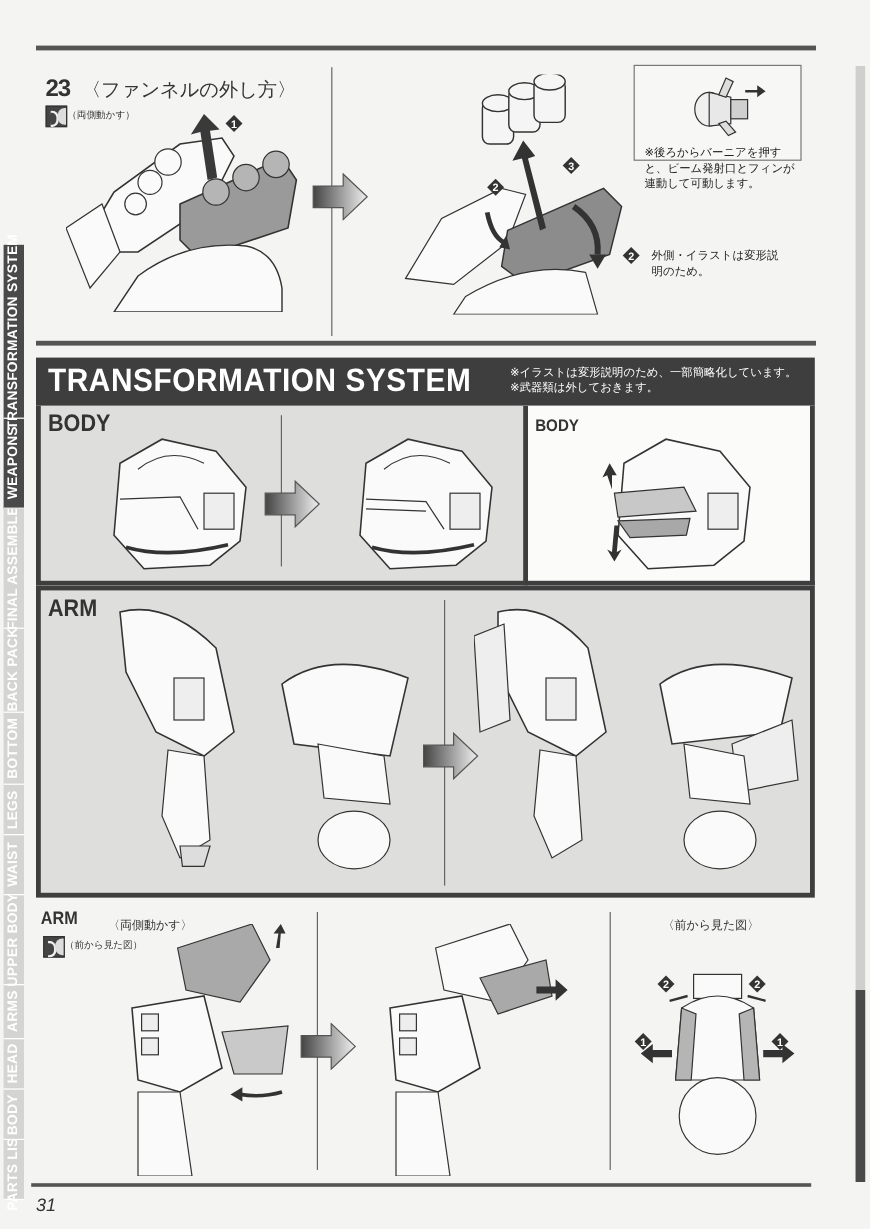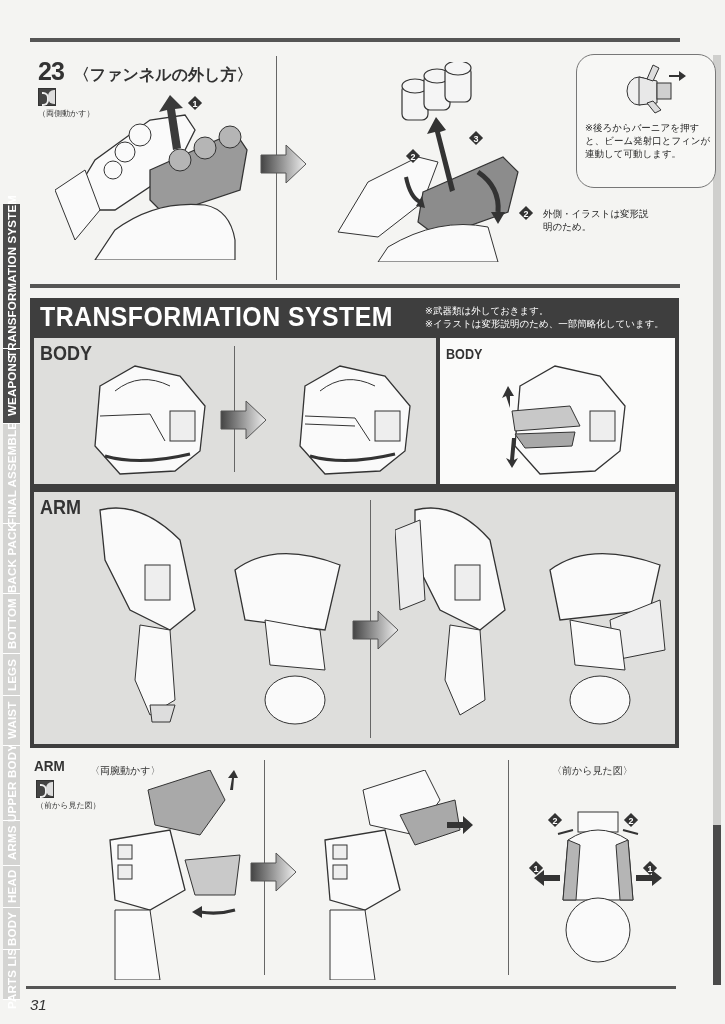--- a/index.html
+++ b/index.html
@@ -15,37 +15,37 @@
   .side-tab.active { background: #4a4a4a; }
 
   
   .right-strip { position: absolute; right: 4px; top: 55px; width: 8px; height: 930px; background: #cfcfcd; }
   .right-strip .active-seg { position: absolute; bottom: 0; left: 0; width: 100%; height: 160px; background: #4a4a4a; }
 
   .rule { position: absolute; height: 4px; background: #555; }
 
   
   .step-title { position: absolute; left: 38px; top: 46px; display: flex; align-items: baseline; gap: 10px; }
-  .step-num { font-family: "Liberation Sans", sans-serif; font-weight: bold; font-size: 25px; color: #333; letter-spacing: -1px; }
-  .step-heading { font-size: 16px; font-weight: bold; color: #333; margin-top: 19px; }
-
-  .both-sides { position: absolute; display: flex; flex-direction: column; align-items: flex-start; }
+  .step-num { font-family: "Liberation Sans", sans-serif; font-weight: bold; font-size: 20px; color: #333; letter-spacing: -1px; }
+  .step-heading { font-size: 16px; font-weight: normal; color: #333; margin-top: 19px; }
+
+  .both-sides { position: absolute; display: flex; flex-direction: row; align-items: flex-start; }
   .both-icon { width: 18px; height: 18px; background: #444; border: 1px solid #333; position: relative; }
   .both-icon::before { content: ""; position: absolute; left: 3px; top: 3px; width: 5px; height: 10px; border: 2px solid #eee; border-left: none; border-radius: 0 6px 6px 0; }
   .both-icon::after { content: ""; position: absolute; left: 9px; top: 1px; width: 7px; height: 14px; background: #ddd; border-radius: 6px 0 0 6px; }
   .both-label { font-size: 8px; color: #333; margin-top: 2px; }
 
   .vline { position: absolute; width: 1px; background: #666; }
 
   .art { position: absolute; }
   .art svg { width: 100%; height: 100%; display: block; }
 
   .big-arrow { position: absolute; width: 48px; height: 40px; }
 
-  .callout { position: absolute; left: 528px; top: 54px; width: 140px; height: 134px; border: 1px solid #777; border-radius: 18px; background: #f7f7f5; margin-left: 48px; }
+  .callout { position: absolute; left: 528px; top: 54px; width: 140px; height: 80px; border: 1px solid #777; border-radius: 0; background: #f7f7f5; }
   .callout-text { position: absolute; left: 8px; top: 66px; font-size: 9.5px; line-height: 13px; color: #222; width: 130px; }
 
   .note-text { position: absolute; font-size: 9.5px; line-height: 13px; color: #222; }
   .badge { position: absolute; width: 16px; height: 16px; }
 
   
   .ts-header { position: absolute; left: 30px; top: 298px; width: 649px; height: 42px; background: #3e3e3e; }
   .ts-title { position: absolute; left: 10px; top: 4px; font-family: "Liberation Sans", sans-serif; font-weight: bold; font-size: 27px; letter-spacing: 0.5px; color: #fff; transform: scaleX(0.92); transform-origin: left; }
   .ts-notes { position: absolute; left: 395px; top: 6px; font-size: 9.5px; line-height: 13px; color: #fff; }
 
@@ -168,22 +168,22 @@
   </svg>
   <div class="callout-text">※後ろからバーニアを押すと、ビーム発射口とフィンが連動して可動します。</div>
 </div>
 <div class="note-text" style="left:543px; top:207px; width:110px;">外側・イラストは変形説明のため。</div>
 
 <div class="rule" style="left:30px; top:284px; width:650px;"></div>
 
 <div class="ts-header">
   <div class="ts-title">TRANSFORMATION SYSTEM</div>
   <div class="ts-notes">
+    <div>※イラストは変形説明のため、一部簡略化しています。</div>
     <div>※武器類は外しておきます。</div>
-    <div>※イラストは変形説明のため、一部簡略化しています。</div>
   </div>
 </div>
 
 <div class="panel grey" style="left:30px; top:338px; width:410px; height:150px; border-top:none;">
   <div class="panel-label" style="left:6px; top:4px; font-size:20px;">BODY</div>
   <div class="vline" style="left:200px; top:8px; height:126px;"></div>
 </div>
 <div class="art" style="left:80px; top:356px; width:130px; height:120px;">
   <svg viewBox="0 0 130 120">
       <path d="M20 30 L55 10 L100 20 L125 50 L120 95 L95 115 L40 118 L15 90 Z" fill="#fafafa" stroke="#333" stroke-width="1.3"></path>
@@ -258,21 +258,21 @@
       <path d="M30 80 L80 90 L85 130 L35 125 Z" fill="#fafafa" stroke="#333"></path>
       <ellipse cx="60" cy="160" rx="30" ry="24" fill="#fafafa" stroke="#333"></ellipse>
     </svg>
 </div>
 
 <div class="panel-label" style="left:34px; top:757px; font-size:15px;">ARM</div>
 <div class="both-sides" style="left:36px; top:780px;">
   <div class="both-icon"></div>
   <span class="both-label">（前から見た図）</span>
 </div>
-<div class="sub-heading" style="left:90px; top:764px;">〈両腕動かす〉</div>
+<div class="sub-heading" style="left:90px; top:764px;">〈両側動かす〉</div>
 <div class="sub-heading" style="left:552px; top:764px;">〈前から見た図〉</div>
 
 <div class="art" style="left:100px; top:770px; width:150px; height:210px;">
   <svg viewBox="0 0 150 210">
       <path d="M48 20 L110 0 L125 30 L100 65 L55 55 Z" fill="#a9a9a9" stroke="#333"></path>
       <path d="M10 70 L70 60 L85 120 L50 140 L15 130 Z" fill="#fafafa" stroke="#333" stroke-width="1.3"></path>
       <rect x="18" y="75" width="14" height="14" fill="#eee" stroke="#333"></rect>
       <rect x="18" y="95" width="14" height="14" fill="#eee" stroke="#333"></rect>
       <path d="M85 90 L140 85 L135 125 L95 125 Z" fill="#c9c9c9" stroke="#333"></path>
       <path d="M15 140 L50 140 L60 210 L15 210 Z" fill="#fafafa" stroke="#333"></path>

